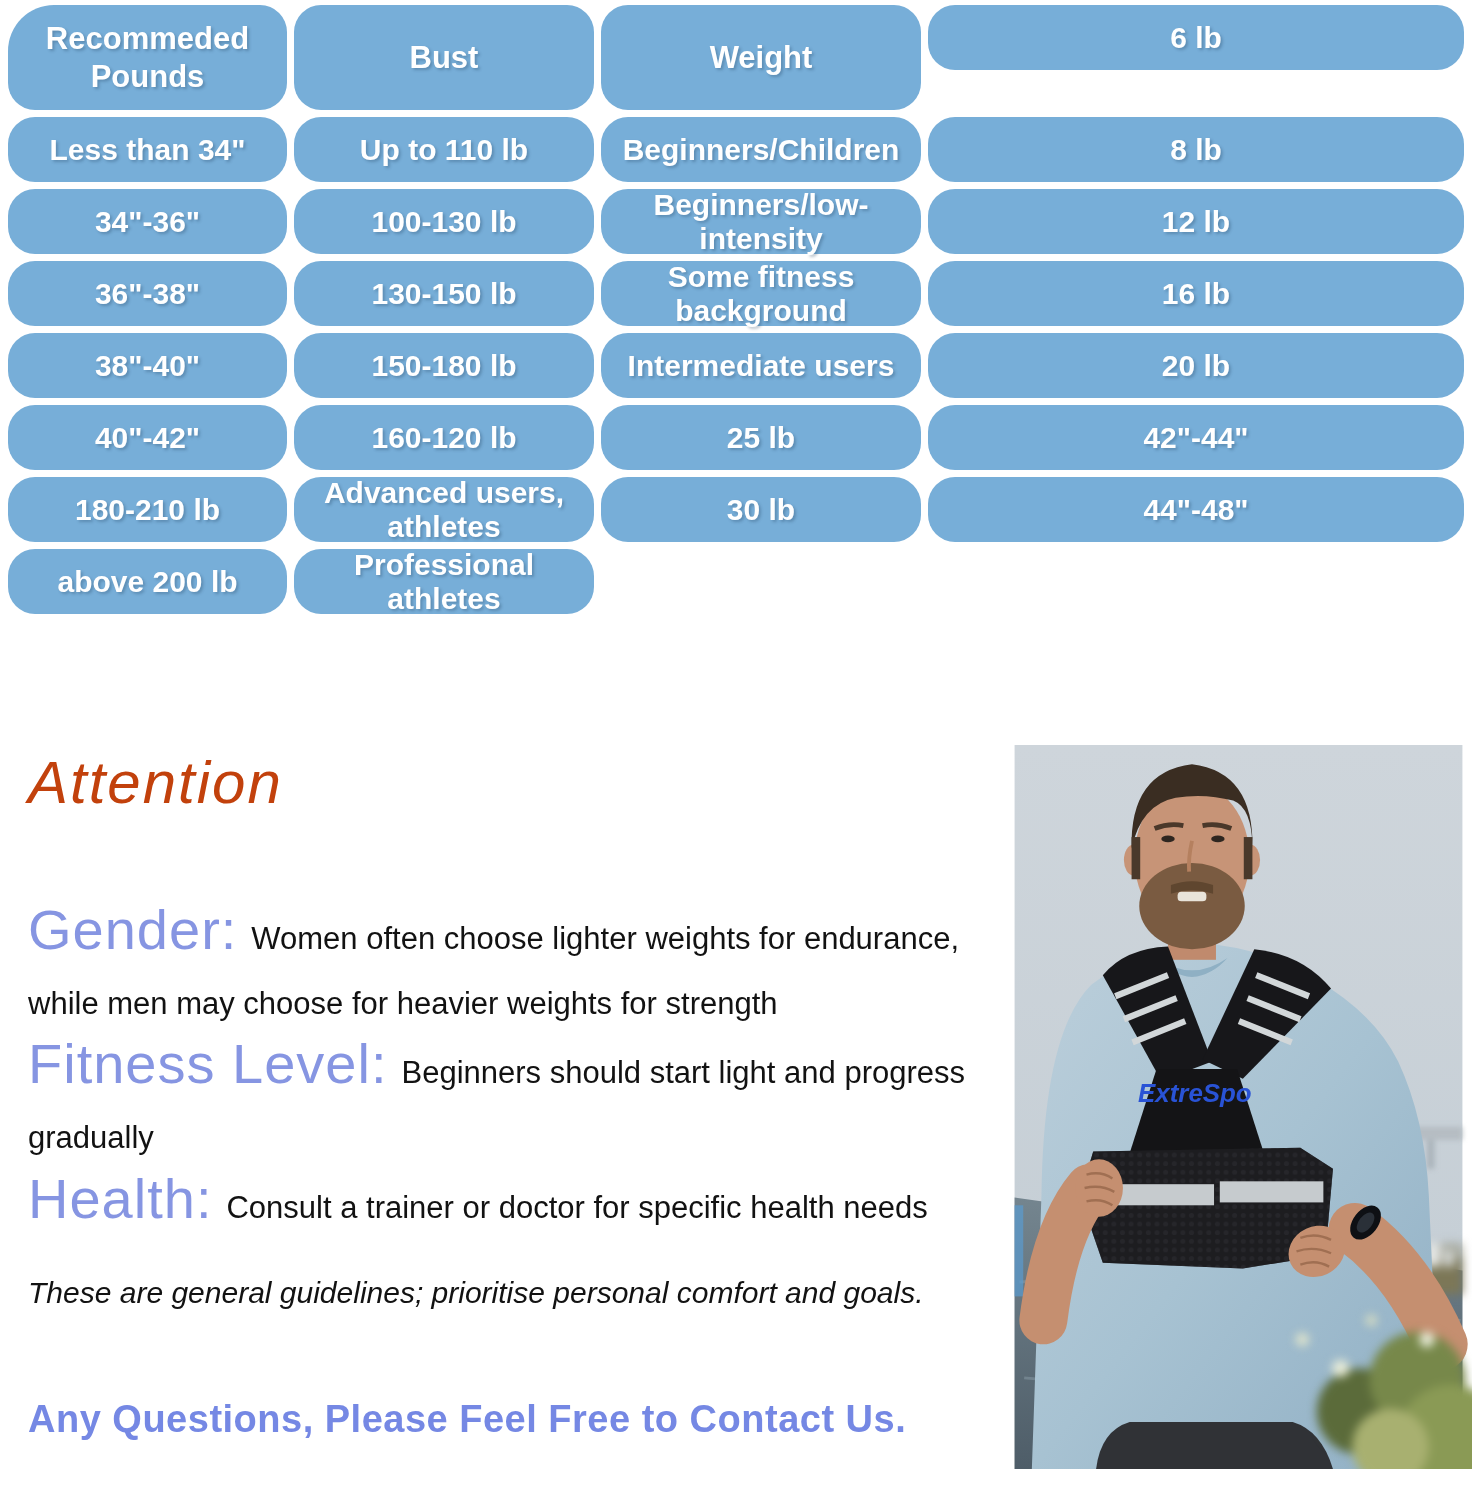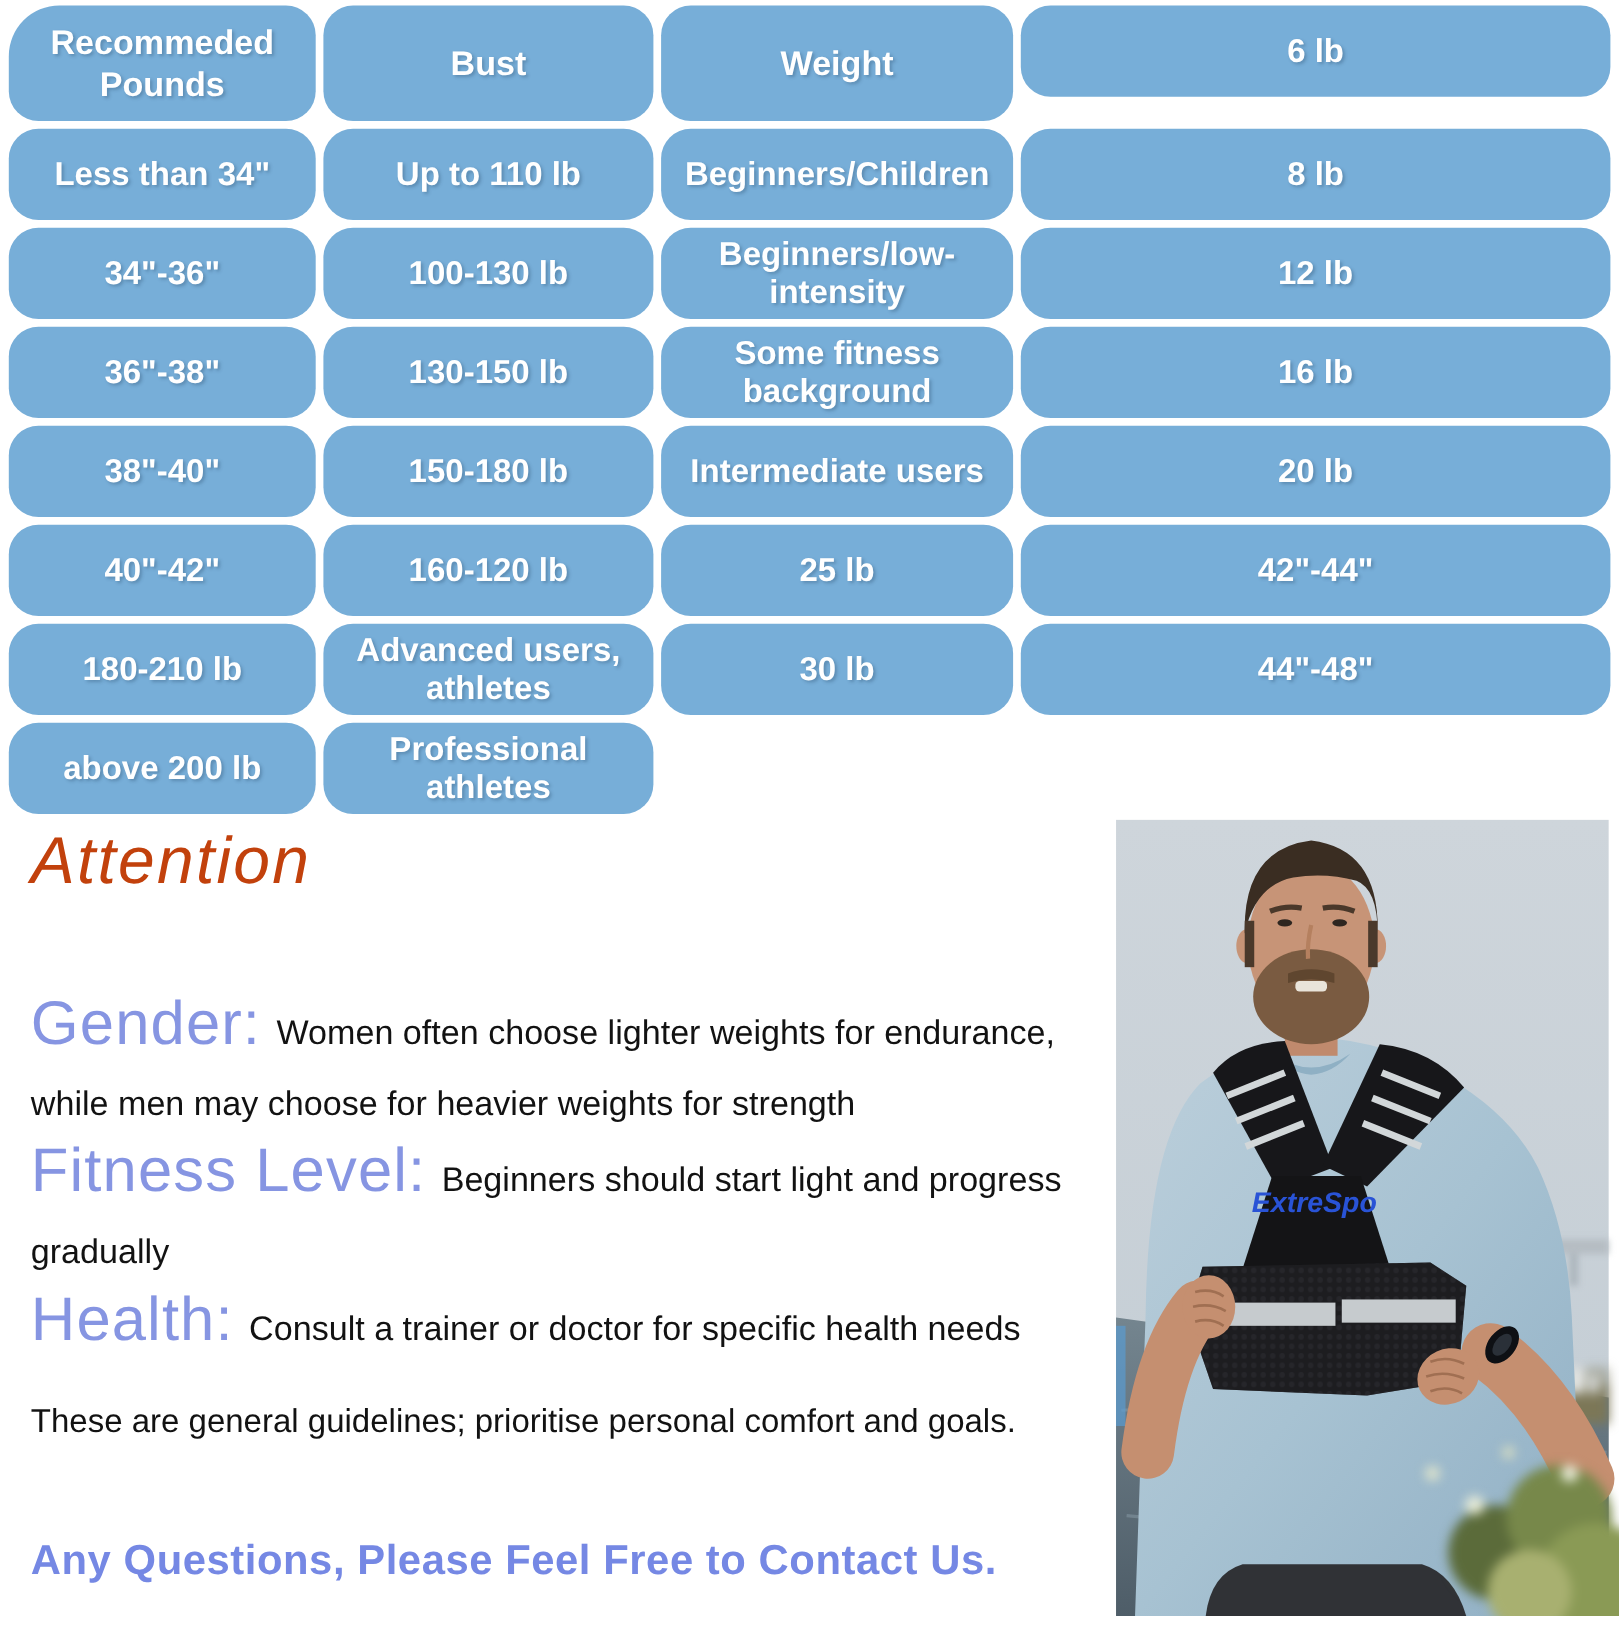--- a/index.html
+++ b/index.html
@@ -12,42 +12,42 @@
     position:absolute;left:8px;top:5px;width:1456px;
     display:grid;grid-template-columns:279px 300px 320px 536px;gap:7px;
   }
   .cell{
     background:#77AED8;color:#ffffff;font-weight:bold;
     display:flex;align-items:center;justify-content:center;text-align:center;
     text-shadow:2px 2px 3px rgba(30,60,90,.30);
     padding:0 14px;box-sizing:border-box;border-radius:27px;
   }
   .cell.hdr{height:105px;font-size:31px;line-height:1.2;}
-  .cell.dat{height:83px;font-size:30px;}
+  .cell.dat{height:65px;font-size:30px;}
   .corner-tl{border-top-left-radius:46px;}
   .corner-tr{border-top-right-radius:46px;}
   
   .attn-heading{
     position:absolute;left:28px;top:748px;
     font-size:60px;font-weight:normal;font-style:italic;
     color:#c2410c;letter-spacing:2px;
   }
   .attn-par{
     position:absolute;left:28px;width:945px;
     font-size:31px;color:#121212;line-height:65px;
   }
   .attn-par .lbl{
     font-size:56px;color:#8695E2;margin-right:14px;letter-spacing:1px;
   }
   .p-gender{top:866px;}
   .p-fitness{top:1000px;}
   .p-health{top:1135px;}
   .note-line{
     position:absolute;left:28px;top:1276px;white-space:nowrap;
-    font-size:30px;color:#121212;
+    font-size:30px;color:#121212;font-style:italic;
   }
   .contact-line{
     position:absolute;left:28px;top:1398px;white-space:nowrap;
     font-size:38px;font-weight:bold;color:#7588E4;letter-spacing:.5px;
   }
   
   .photo{
     position:absolute;left:1005px;top:745px;width:467px;height:724px;
     overflow:hidden;
   }

